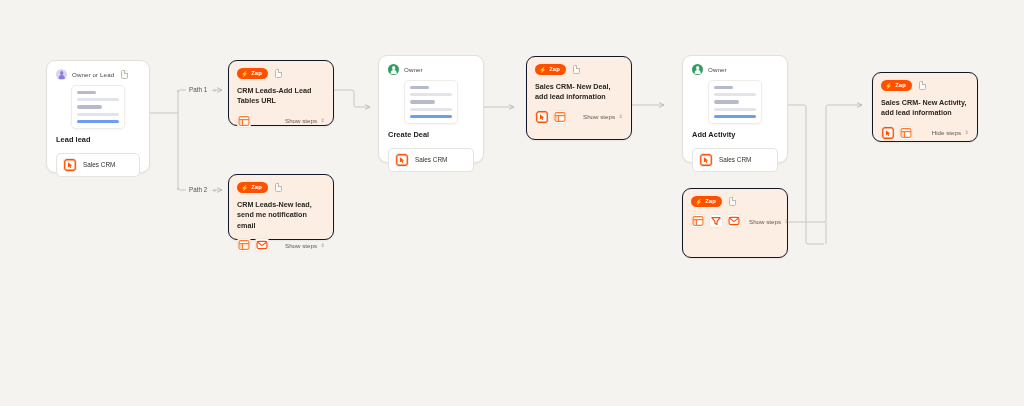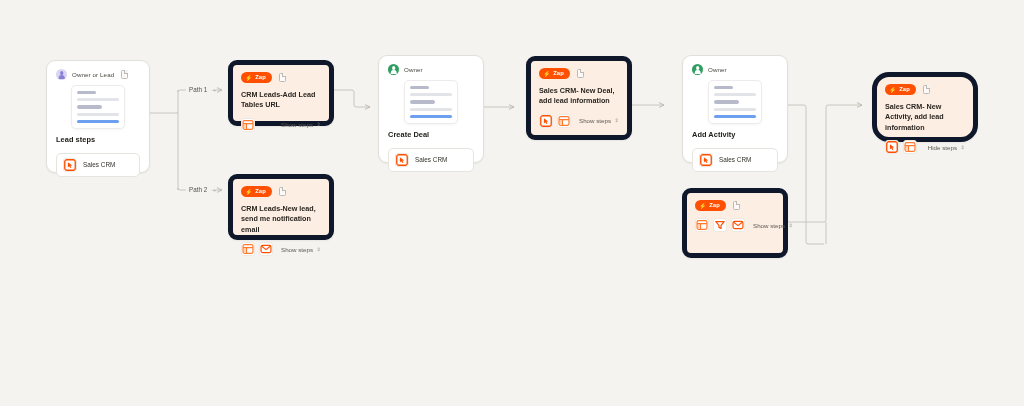--- a/index.html
+++ b/index.html
@@ -26,21 +26,21 @@
   
   .node {
     position: absolute;
     border-radius: 9px;
     background: #ffffff;
     border: 1px solid #e2e0da;
     box-shadow: 0 1px 2px rgba(40,36,28,0.06);
   }
   .node.zap {
     background: #fdeee4;
-    border: 5px solid #0f172a;
+    border: 1px solid #0f172a;
     border-radius: 9px;
   }
 
   
   .crm-head {
     display: flex;
     align-items: center;
     gap: 5px;
     padding: 8px 9px 0 9px;
   }
@@ -269,21 +269,21 @@
       <span class="crm-owner-label">Owner or Lead</span>
       <span class="doc-icon"></span>
     </div>
     <div class="preview">
       <div class="bar short"></div>
       <div class="bar long"></div>
       <div class="bar mid"></div>
       <div class="bar long"></div>
       <div class="bar blue"></div>
     </div>
-    <div class="node-title">Lead steps</div>
+    <div class="node-title">Lead lead</div>
     <div class="app-chip">
       <span class="glyph-box">
         <svg class="glyph" viewBox="0 0 16 16" aria-hidden="true">
           <rect x="1" y="1" width="14" height="14" rx="2.6" fill="none" stroke="#ff4f00" stroke-width="1.8"></rect>
           <path d="M5.2 4.4 L5.2 11.2 L7.1 9.5 L8.4 12 L9.8 11.2 L8.6 8.9 L11 8.7 Z" fill="#ff4f00"></path>
         </svg>
       </span>
       <span class="chip-label">Sales CRM</span>
     </div>
   </div>
@@ -455,21 +455,21 @@
         </svg>
       </span>
       <span class="spacer"></span>
       <span class="steps-label">
         <span>Show steps</span>
         <span class="caret">⇳</span>
       </span>
     </div>
   </div>
 
-  <div class="node zap" style="left:872px; top:72px; width:106px; height:70px;border-radius:17px;">
+  <div class="node zap" style="left:872px; top:72px; width:106px; height:70px;">
     <div class="zap-head">
       <span class="zap-badge">
         <span class="bolt">⚡</span>
         <span>Zap</span>
       </span>
       <span class="doc-icon"></span>
     </div>
     <div class="zap-title">Sales CRM- New Activity, add lead information</div>
     <div class="zap-foot">
       <span class="glyph-box">

